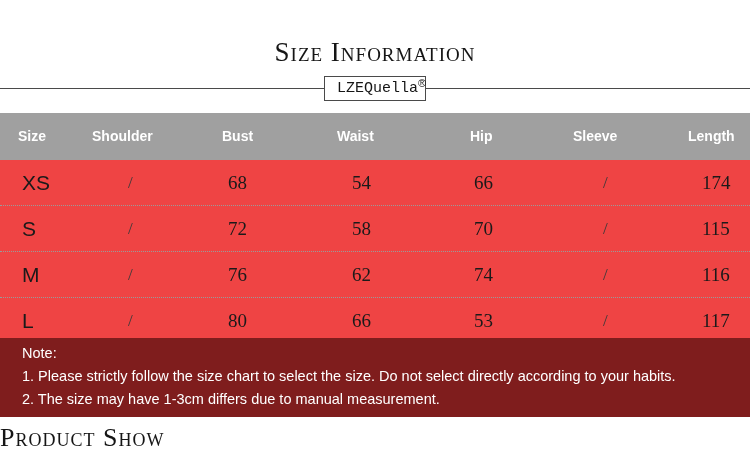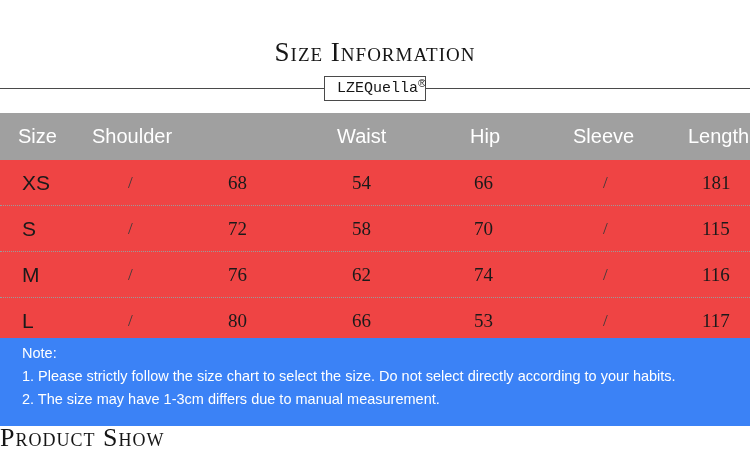--- a/index.html
+++ b/index.html
@@ -100,22 +100,22 @@
     height: 47px;
     position: relative;
   }
   .thead .cell {
     position: absolute;
     top: 0;
     height: 47px;
     line-height: 47px;
     color: #ffffff;
     font-family: "Liberation Sans", sans-serif;
-    font-weight: normal;
-    font-size: 20px;
+    font-weight: bold;
+    font-size: 14px;
     white-space: nowrap;
   }
 
   .row {
     position: relative;
     height: 45px;
     background: #ef4444;
     border-bottom: 1px dotted #9a9a9a;
   }
   .row.last { border-bottom: none; }
@@ -140,22 +140,22 @@
     font-size: 17px;
     color: #3a3a3a;
   }
 
   
   .note {
     position: absolute;
     left: 0;
     top: 313px;
     width: 750px;
-    height: 88px;
-    background: #3b82f6;
+    height: 79px;
+    background: #7f1d1d;
     color: #ffffff;
     font-family: "Liberation Sans", sans-serif;
   }
   .note-line {
     position: absolute;
     left: 22px;
     font-size: 14.5px;
     white-space: nowrap;
     color: #ffffff;
   }
@@ -192,34 +192,35 @@
     <div class="brand-box">
       <span class="brand-name">LZEQuella</span><span class="brand-reg">®</span>
     </div>
   </div>
 
   <div class="table">
 
     <div class="thead">
       <div class="cell" style="left:18px">Size</div>
       <div class="cell" style="left:92px">Shoulder</div>
+      <div class="cell" style="left:222px">Bust</div>
       <div class="cell" style="left:470px">Hip</div>
       <div class="cell" style="left:337px">Waist</div>
       <div class="cell" style="left:573px">Sleeve</div>
       <div class="cell" style="left:688px">Length</div>
     </div>
 
     <div class="row">
       <div class="cell size-label" style="left:22px">XS</div>
       <div class="cell value slash" style="left:128px">/</div>
       <div class="cell value" style="left:228px">68</div>
       <div class="cell value" style="left:352px">54</div>
       <div class="cell value" style="left:474px">66</div>
       <div class="cell value slash" style="left:603px">/</div>
-      <div class="cell value" style="left:702px">181</div>
+      <div class="cell value" style="left:702px">174</div>
     </div>
 
     <div class="row">
       <div class="cell size-label" style="left:22px">S</div>
       <div class="cell value slash" style="left:128px">/</div>
       <div class="cell value" style="left:228px">72</div>
       <div class="cell value" style="left:352px">58</div>
       <div class="cell value" style="left:474px">70</div>
       <div class="cell value slash" style="left:603px">/</div>
       <div class="cell value" style="left:702px">115</div>

